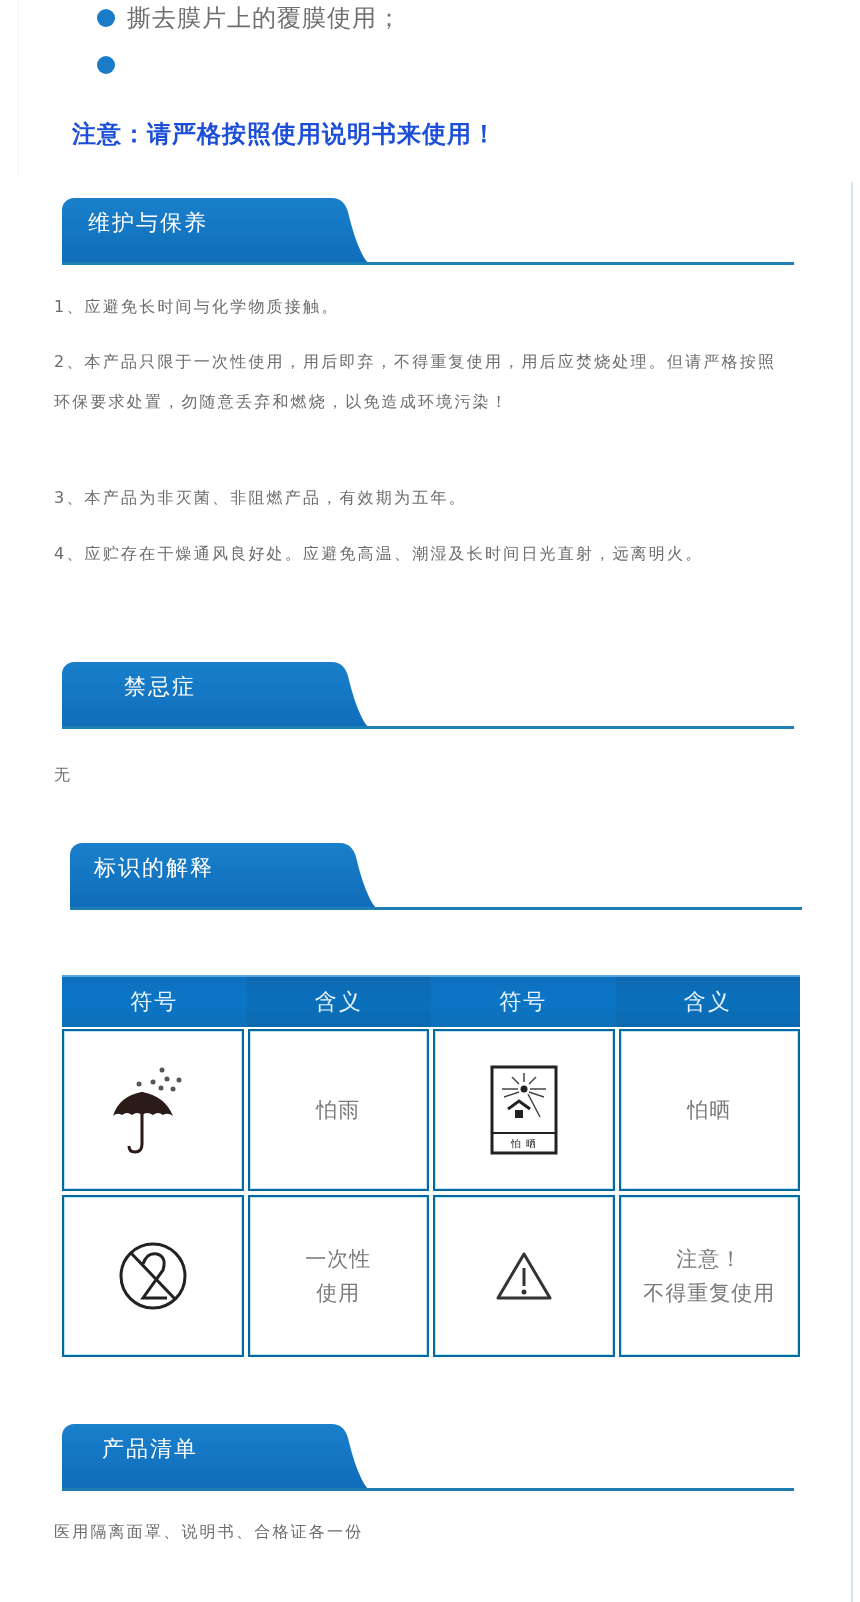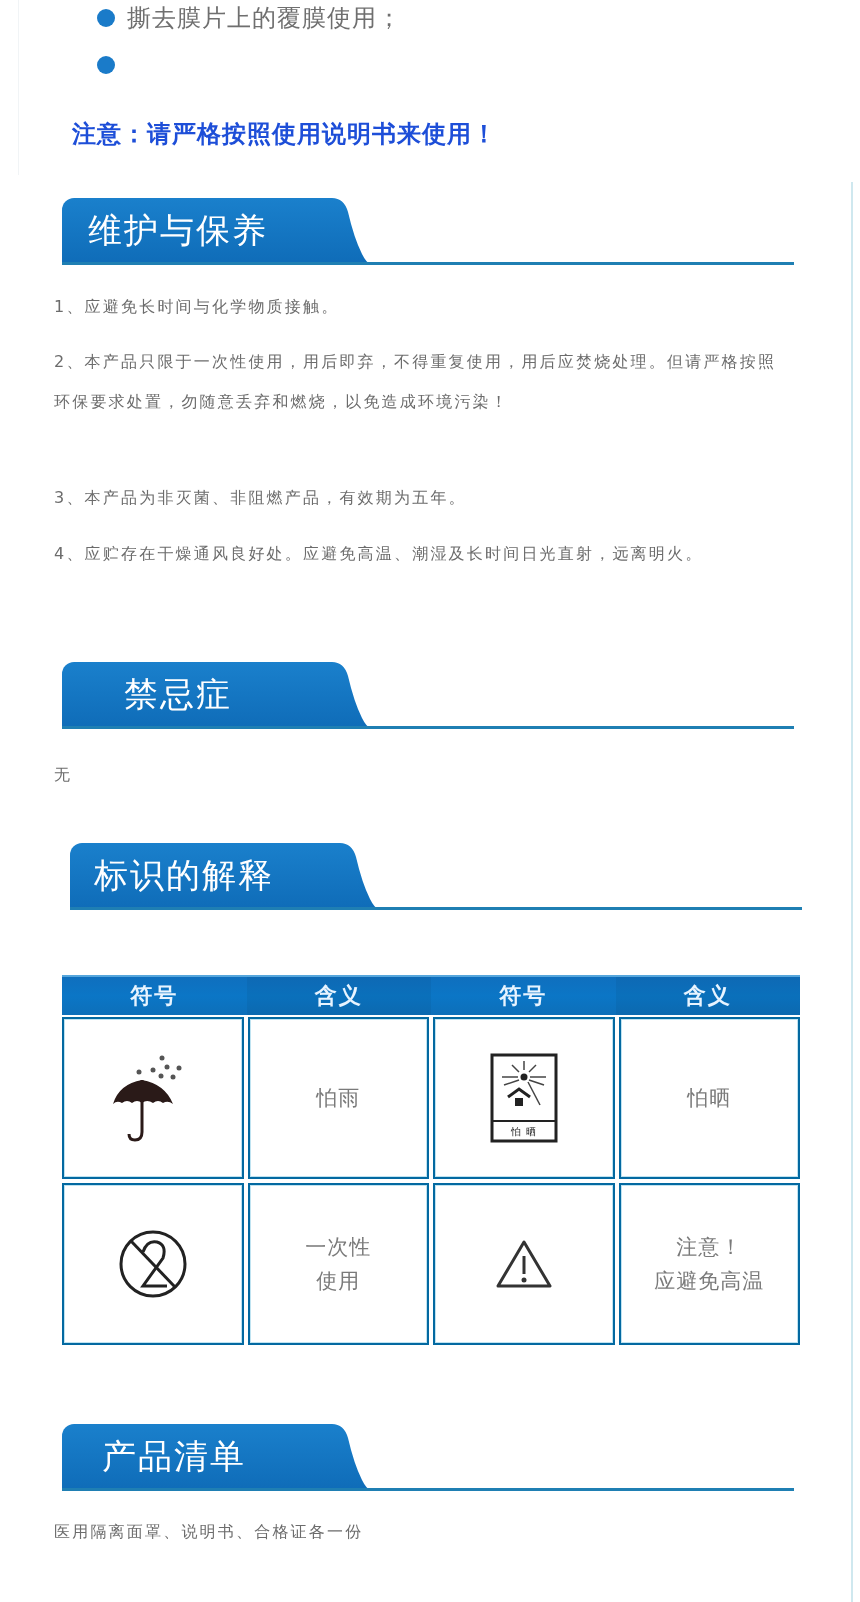--- a/index.html
+++ b/index.html
@@ -15,28 +15,28 @@
   .notice { position: absolute; left: 72px; top: 118px; font-size: 24px; font-weight: bold; color: #1d4ed8; letter-spacing: 1px; }
 
   .sec-header { position: absolute; left: 62px; width: 732px; height: 68px; }
   .sec-tab { position: absolute; left: 0; top: 0; height: 66px; width: 270px;
     background: linear-gradient(180deg, #1a80cc 0%, #0f6cb8 100%);
     border-radius: 12px 12px 0 0; }
   .sec-tab::after { content: ""; position: absolute; right: -38px; top: 0; width: 60px; height: 66px;
     background: linear-gradient(180deg, #1a80cc 0%, #0f6cb8 100%);
     border-top-right-radius: 18px;
     clip-path: path('M0 0 L22 0 Q34 0 38 14 Q44 40 52 56 Q56 64 60 66 L0 66 Z'); }
-  .sec-title { position: absolute; top: 10px; font-size: 34px; color: #ffffff; letter-spacing: 2px; z-index: 2; }
+  .sec-title { position: absolute; top: 10px; font-size: 22px; color: #ffffff; letter-spacing: 2px; z-index: 2; }
   .sec-line { position: absolute; left: 0; top: 64px; width: 732px; height: 3px; background: #1f7fb3; }
 
   .para { position: absolute; left: 54px; width: 725px; font-size: 16px; line-height: 40px; color: #6c6c6c; letter-spacing: 2.2px; }
 
   .table { position: absolute; left: 62px; top: 975px; width: 738px; }
-  .thead { display: grid; grid-template-columns: repeat(4, 1fr); height: 40px;
-    background: linear-gradient(180deg, #0f6fbe 0%, #0b76c6 50%, #0d6fb9 100%); border-top: 2px solid #56a6dc; font-weight: bold; }
+  .thead { display: grid; grid-template-columns: repeat(4, 1fr); height: 52px;
+    background: linear-gradient(180deg, #0f6fbe 0%, #0b76c6 50%, #0d6fb9 100%); border-top: 2px solid #56a6dc; }
   .th { display: flex; align-items: center; justify-content: center; color: #e8f4ff; font-size: 22px; letter-spacing: 2px; }
   .th:nth-child(2), .th:nth-child(4) { background: rgba(0,0,0,0.05); }
   .tbody { display: grid; grid-template-columns: repeat(4, 1fr); grid-auto-rows: 162px; column-gap: 4px; row-gap: 4px; padding-top: 2px; }
   .td { border: 2px solid #0369a1; box-shadow: inset 0 0 0 1px #bfe3f1; background: #fff; display: flex; align-items: center; justify-content: center; text-align: center; font-size: 21px; line-height: 34px; color: #7a7a7a; letter-spacing: 1px; }
   .td svg { display: block; }
 </style>
 </head>
 <body>
 
 <div class="top-rule"></div>
@@ -141,21 +141,21 @@
     <div class="td">
       <svg width="60" height="52" viewBox="0 0 60 52">
         <path d="M30 4 L56 48 L4 48 Z" fill="none" stroke="#333" stroke-width="3" stroke-linejoin="round"></path>
         <line x1="30" y1="18" x2="30" y2="36" stroke="#333" stroke-width="3"></line>
         <circle cx="30" cy="42" r="2.5" fill="#333"></circle>
       </svg>
     </div>
     <div class="td">
       <div>
         <div>注意！</div>
-        <div>应避免高温</div>
+        <div>不得重复使用</div>
       </div>
     </div>
   </div>
 </div>
 
 <div class="sec-header" style="top:1424px;">
   <div class="sec-tab"></div>
   <div class="sec-title" style="left:40px;">产品清单</div>
   <div class="sec-line"></div>
 </div>

